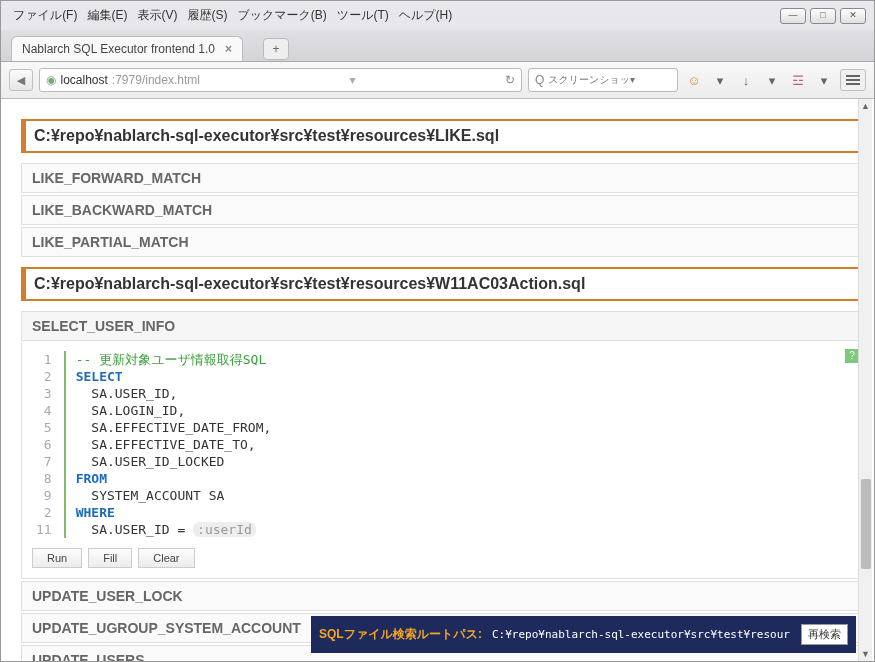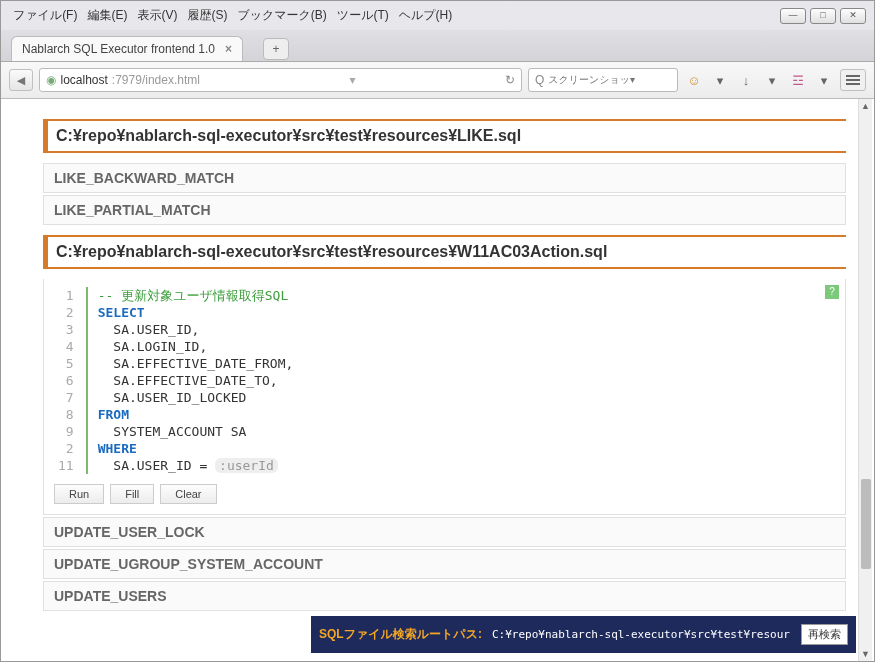--- a/index.html
+++ b/index.html
@@ -26,21 +26,21 @@
 .urlbox .rest { color: #999; }
 .urlbox .reload { margin-left: auto; color: #888; cursor: pointer; }
 .searchbox { display: flex; align-items: center; border: 1px solid #bbb; border-radius: 3px; background: #fff; height: 24px; padding: 0 6px; gap: 4px; width: 150px; }
 .searchbox .mag { color: #888; }
 .searchbox .txt { color: #777; font-size: 10px; overflow: hidden; white-space: nowrap; }
 .toolicon { width: 20px; text-align: center; color: #666; font-size: 13px; }
 .hamburger { width: 26px; height: 22px; border: 1px solid #c0c0c0; border-radius: 3px; background: #f0f0f0; display: flex; flex-direction: column; justify-content: center; align-items: center; gap: 2px; }
 .hamburger div { width: 14px; height: 2px; background: #666; }
 
 .content-wrap { flex: 1; background: #fff; position: relative; overflow: hidden; }
-.content { padding: 10px 28px 10px 20px; overflow-y: auto; height: 100%; position: relative; margin-left: 22px; }
+.content { padding: 10px 8px 10px 20px; overflow-y: auto; height: 100%; position: relative; }
 .scrollbar { position: absolute; right: 2px; top: 0; width: 14px; height: 100%; background: #f0f0f0; border-left: 1px solid #ddd; }
 .scrollbar .arrow { height: 14px; text-align: center; font-size: 9px; color: #666; line-height: 14px; }
 .scrollbar .thumb { position: absolute; top: 380px; left: 2px; width: 10px; height: 90px; background: #bcbcbc; border-radius: 2px; }
 
 .file-header { border-top: 2px solid #d67b2a; border-bottom: 2px solid #d67b2a; border-left: 5px solid #d67b2a; padding: 6px 8px; font-size: 16px; font-weight: bold; color: #333; margin: 10px 0; background: #fff; }
 .sql-item { border: 1px solid #e0e0e0; padding: 6px 10px; font-size: 14px; font-weight: bold; color: #666; margin-bottom: 2px; background: #fafafa; }
 .sql-item.open { background: #f6f6f6; }
 
 .editor-box { border: 1px solid #e0e0e0; border-top: none; padding: 8px 10px 10px 10px; margin-bottom: 2px; position: relative; }
 .editor { display: flex; font-family: Consolas, monospace; font-size: 13px; line-height: 17px; }
@@ -112,24 +112,26 @@
         <div></div>
         <div></div>
         <div></div>
       </div>
   </div>
 
   <div class="content-wrap">
     <div class="content">
 
       <div class="file-header">C:¥repo¥nablarch-sql-executor¥src¥test¥resources¥LIKE.sql</div>
+      <div class="sql-item">LIKE_FORWARD_MATCH</div>
       <div class="sql-item">LIKE_BACKWARD_MATCH</div>
       <div class="sql-item">LIKE_PARTIAL_MATCH</div>
 
       <div class="file-header">C:¥repo¥nablarch-sql-executor¥src¥test¥resources¥W11AC03Action.sql</div>
+      <div class="sql-item open">SELECT_USER_INFO</div>
 
       <div class="editor-box">
         <div class="help-badge">?</div>
         <div class="editor">
           <div class="gutter">
             <div>1</div>
             <div>2</div>
             <div>3</div>
             <div>4</div>
             <div>5</div>

